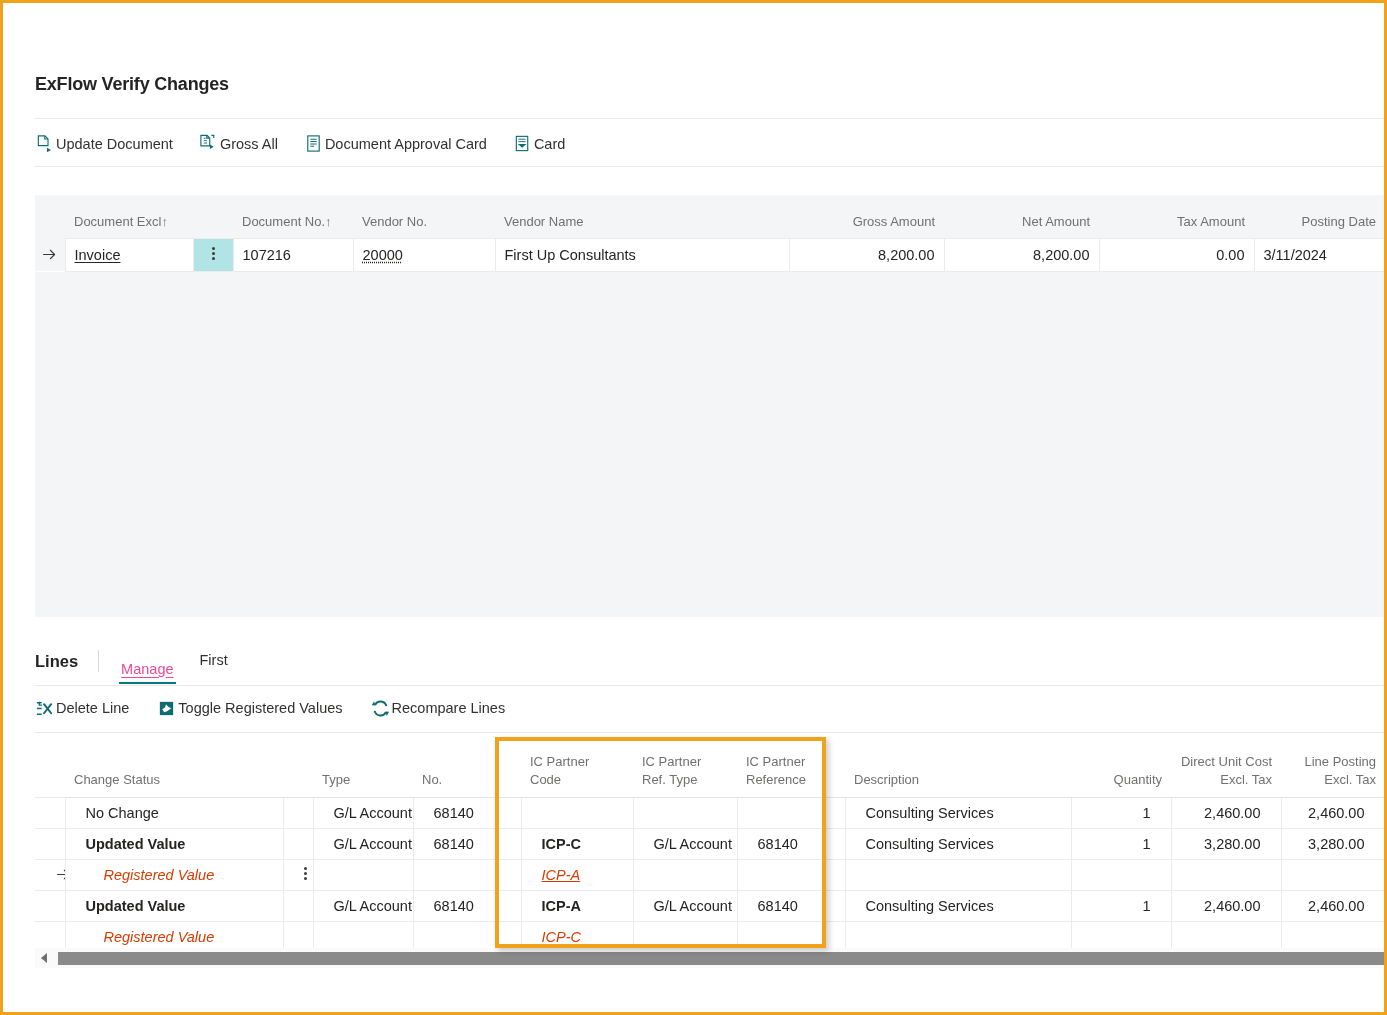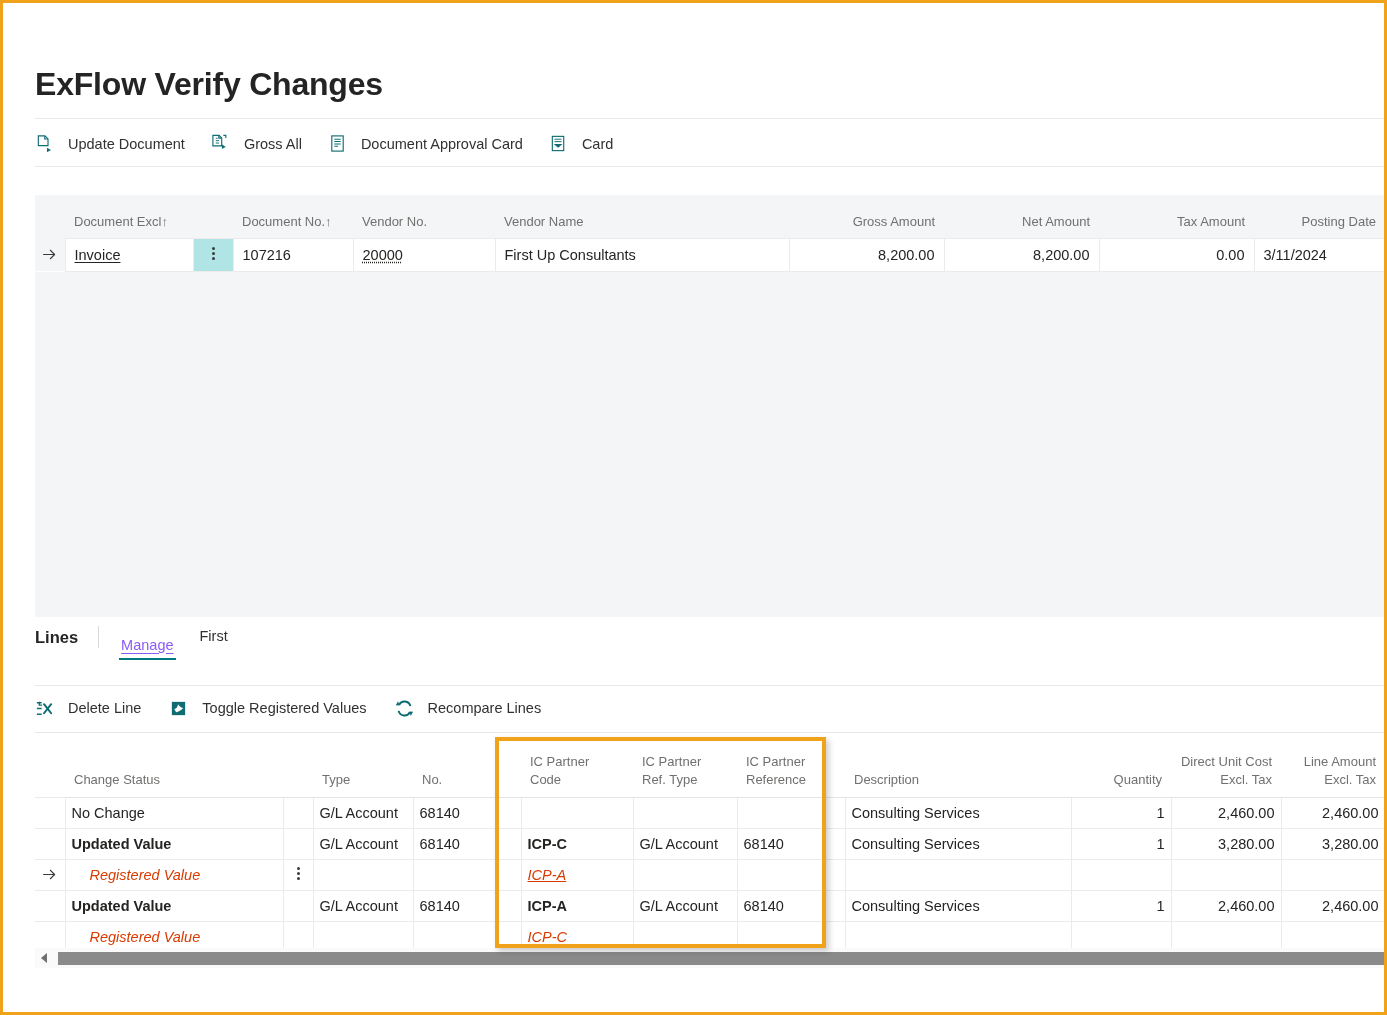--- a/index.html
+++ b/index.html
@@ -39,37 +39,37 @@
   }
   
   .page-head {
     position: absolute; left: 3px; top: 48px;
     width: 1381px; height: 67px;
     background: #fff;
     display: flex; align-items: center;
   }
   .page-title {
     margin-left: 29px;
-    font-size: 32px;
+    font-size: 18px;
     font-weight: bold;
     color: #242424;
     letter-spacing: -0.2px;
   }
   .hr {
     position: absolute; left: 32px; width: 1350px; height: 1px;
     background: #E8E8E8;
   }
   
   .ribbon {
     position: absolute; left: 32px; top: 122px;
     height: 37px;
     display: flex; align-items: center; gap: 26px;
   }
   .act {
-    display: flex; align-items: center; gap: 14px;
+    display: flex; align-items: center; gap: 2px;
     font-size: 14.5px; color: #323130;
     cursor: default;
   }
   .act .gi { width: 19px; height: 19px; display:block; flex:none; }
   
   .doc-area {
     position: absolute; left: 32px; top: 192px;
     width: 1350px; height: 422px;
     background: #F4F5F7;
   }
@@ -102,51 +102,51 @@
   td.dots-cell {
     width: 40px; background: #B1E4E4; padding: 0; text-align: center;
     border-left: 1px solid #EDEBE9; border-right: 1px solid #EDEBE9;
   }
   .dots { display: inline-block; line-height: 0; }
   .dots i { display:block; width:3px; height:3px; background:#3b3b3b; border-radius:50%; margin:2px auto;}
   .ul { text-decoration: underline; text-underline-offset: 2px; }
   .ul-dot { text-decoration: underline; text-decoration-style: dotted; text-underline-offset: 2px;}
   
   .lines-head {
-    position: absolute; left: 32px; top: 618px;
+    position: absolute; left: 32px; top: 642px;
     display: flex; align-items: center; gap: 0;
     height: 32px;
   }
   .lines-label { font-size: 16.5px; font-weight: bold; color: #242424; }
   .vsep { width: 1px; height: 22px; background: #D9D9D9; margin: 0 20px; }
   .ltab {
     font-size: 14.5px; color: #323130; padding: 2px 2px 5px 2px;
     margin-right: 22px; cursor: default;
   }
-  .ltab.active { color: #8b5cf6; border-bottom: 2px solid #007A80; text-decoration: underline; text-underline-offset: 3px; margin-top: 20px;}
+  .ltab.active { color: #ec4899; border-bottom: 2px solid #007A80; text-decoration: underline; text-underline-offset: 3px; margin-top: 20px;}
   .lines-ribbon {
     position: absolute; left: 32px; top: 687px;
     height: 36px; display: flex; align-items: center; gap: 28px;
   }
   .lines-table-wrap {
     position: absolute; left: 32px; top: 738px;
     width: 1350px; height: 240px;
     background: #fff;
   }
   .ln-grid { width: 1350px; }
   .ln-grid th {
     font-weight: normal; font-size: 13px; color: #70706F;
     padding: 0 9px 8px 9px; vertical-align: bottom;
     height: 56px; background: #fff; border: none;
     line-height: 1.35;
   }
   .ln-grid th.hb { border-bottom: 1px solid #E6E4E2; }
   .ln-grid td {
     height: 31px; font-size: 14.5px; color: #252423;
-    padding: 0 6px; border: 1px solid #EDEBE9; background: #fff;
+    padding: 0 20px; border: 1px solid #EDEBE9; background: #fff;
     white-space: nowrap; overflow: hidden;
   }
   .ln-grid td.arrow-cell { border-left:none; border-right:none; background:#fff;}
   .ln-grid th.arrow-cell { background: #fff; }
   .bold { font-weight: bold; margin-left: 20px; }
   .regval {
     color: #D83B01; font-style: italic; padding-left: 18px;
   }
   .red-it { color: #D83B01; font-style: italic; }
   .red-it-u { color: #D83B01; font-style: italic; text-decoration: underline; text-underline-offset: 1px;}
@@ -345,21 +345,21 @@
           </th>
           <th class="hb" style="text-align:left">
             <span>IC Partner</span><br><span>Reference</span>
           </th>
           <th class="hb" style="text-align:left"><span>Description</span></th>
           <th class="hb ta-r"><span>Quantity</span></th>
           <th class="hb ta-r">
             <span>Direct Unit Cost</span><br><span>Excl. Tax</span>
           </th>
           <th class="hb ta-r">
-            <span>Line Amount</span><br><span>Excl. Tax</span>
+            <span>Line Posting</span><br><span>Excl. Tax</span>
           </th>
         </tr>
       </thead>
       <tbody>
 
         <tr>
           <td class="arrow-cell"></td>
           <td>No Change</td>
           <td></td>
           <td>G/L Account</td>

